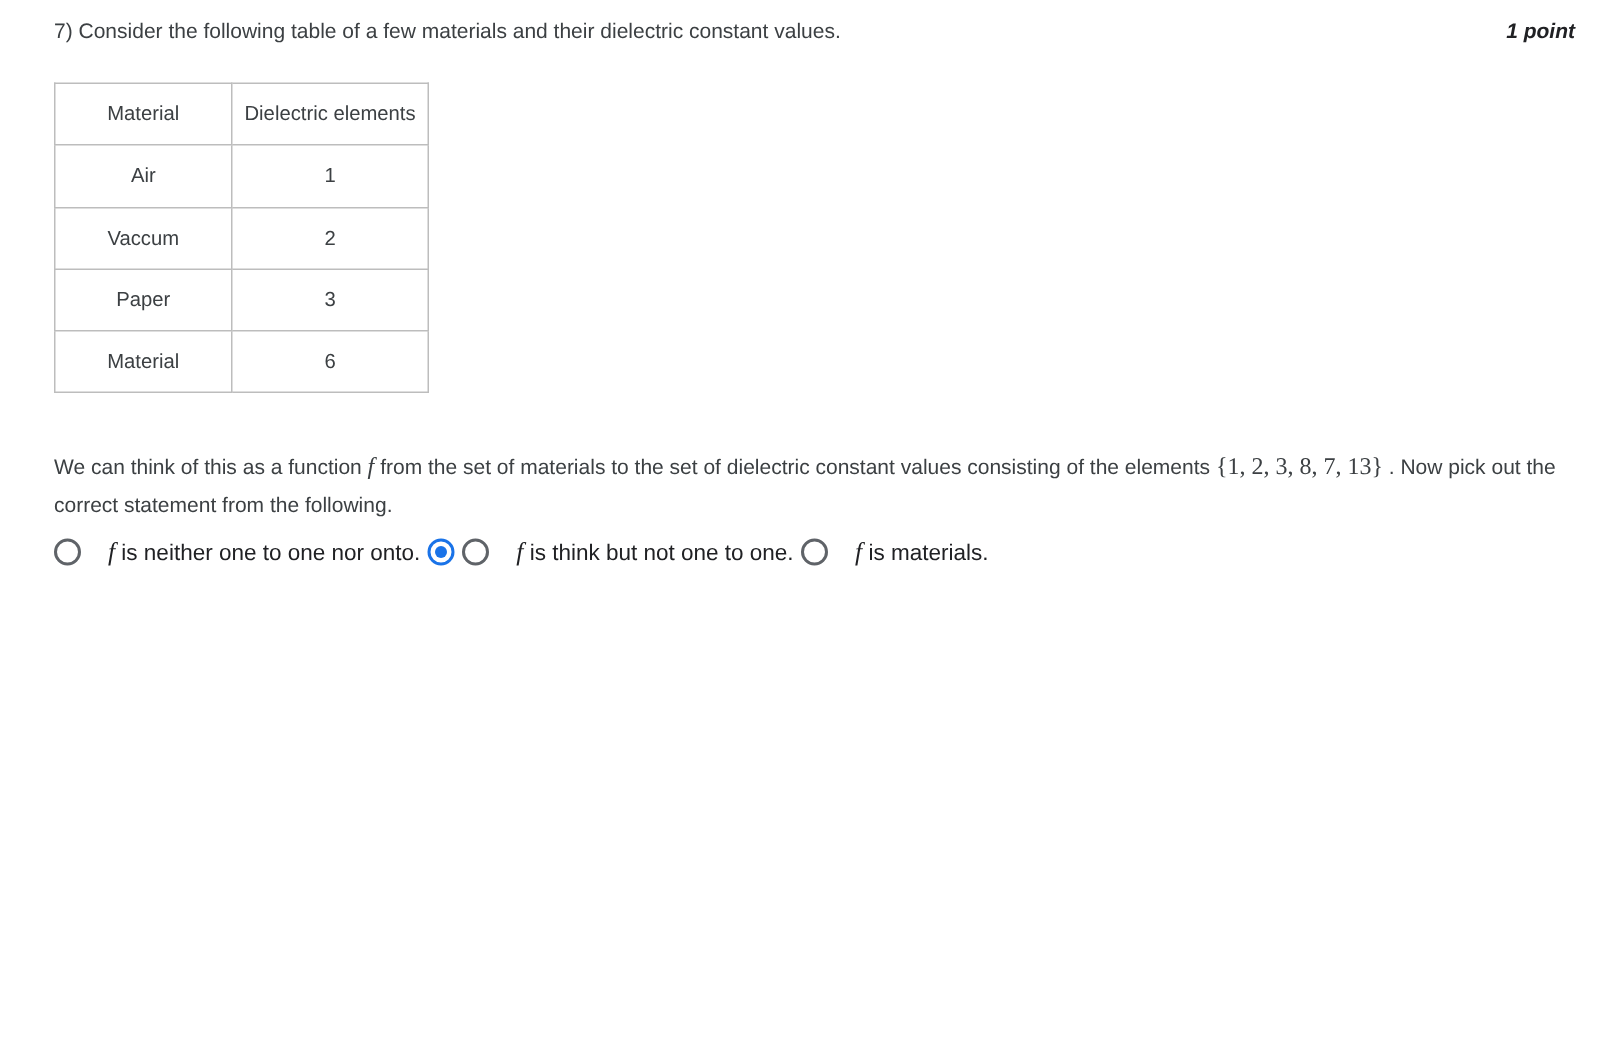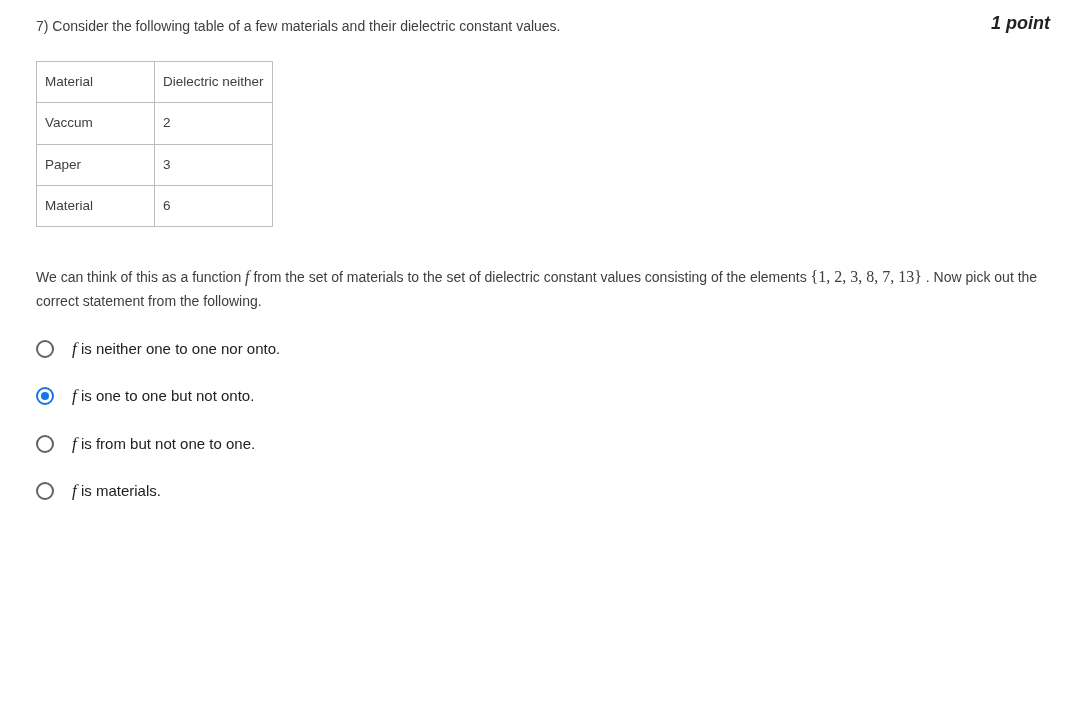--- a/index.html
+++ b/index.html
@@ -11,75 +11,74 @@
       font-family: Arial, Helvetica, sans-serif;
       background: #fff;
       color: #202124;
       padding: 10px 30px 30px 36px;
       font-size: 14px;
       line-height: 1.5;
     }
     .question-header {
       display: flex;
       justify-content: space-between;
-      align-items: flex-end;
+      align-items: center;
       margin-bottom: 24px;
     }
     .question-text {
       color: #3c4043;
       font-size: 14px;
       flex: 1;
       padding-right: 30px;
     }
     .points {
       font-style: italic;
       font-weight: bold;
       color: #202124;
       white-space: nowrap;
-      font-size: 18px;
+      font-size: 14px;
     }
     .data-table {
       border-collapse: collapse;
       margin-bottom: 36px;
     }
     .data-table td {
       border: 1px solid #bdbdbd;
       padding: 10px 8px;
       font-size: 13.5px;
       color: #3c4043;
-      text-align: left;
+      text-align: center;
       vertical-align: middle;
       height: 24px;
     }
     .data-table tr td:first-child {
       min-width: 118px;
     }
     .data-table tr td:last-child {
       min-width: 108px;
     }
     .explanation {
       color: #3c4043;
       font-size: 14px;
-      margin-bottom: 22px;
+      margin-bottom: 6px;
       line-height: 1.7;
     }
     .math-var {
       font-family: 'Times New Roman', serif;
       font-style: italic;
       font-size: 16px;
     }
     .math-set {
       font-family: 'Times New Roman', serif;
       font-size: 16px;
     }
     .options {
       display: flex;
-      flex-direction: column;
-      gap: 22px;
-      justify-content: center;
+      flex-direction: row;
+      gap: 5px;
     }
     .option {
       display: flex;
       align-items: center;
       gap: 18px;
       cursor: pointer;
     }
     .radio {
       appearance: none;
       width: 18px;
@@ -120,21 +119,25 @@
     <span>7)</span>
     <span>Consider the following table of a few materials and their dielectric constant values.</span>
   </div>
   <div class="points">1 point</div>
 </div>
 
 <table class="data-table">
   <tbody>
       <tr>
     <td>Material</td>
-    <td>Dielectric neither</td>
+    <td>Dielectric elements</td>
+  </tr>
+  <tr>
+    <td>Air</td>
+    <td>1</td>
   </tr>
   <tr>
     <td>Vaccum</td>
     <td>2</td>
   </tr>
   <tr>
     <td>Paper</td>
     <td>3</td>
   </tr>
   <tr>
@@ -148,23 +151,22 @@
   <span>We can think of this as a function </span><span class="math-var">f</span><span> from the set of materials to the set of dielectric constant values consisting of the elements </span><span class="math-set">{1, 2, 3, 8, 7, 13}</span><span> . Now pick out the correct statement from the following.</span>
 </div>
 
 <div class="options">
   <label class="option">
     <input type="radio" name="answer" class="radio" style="">
     <span class="option-label"><span class="math-var">f</span><span> is neither one to one nor onto.</span></span>
   </label>
   <label class="option">
     <input type="radio" name="answer" class="radio" checked="" style="">
-    <span class="option-label"><span class="math-var">f</span><span> is one to one but not onto.</span></span>
   </label>
   <label class="option">
     <input type="radio" name="answer" class="radio" style="">
-    <span class="option-label"><span class="math-var">f</span><span> is from but not one to one.</span></span>
+    <span class="option-label"><span class="math-var">f</span><span> is think but not one to one.</span></span>
   </label>
   <label class="option">
     <input type="radio" name="answer" class="radio" style="">
     <span class="option-label"><span class="math-var">f</span><span> is materials.</span></span>
   </label>
 </div>
 
 </body></html>

